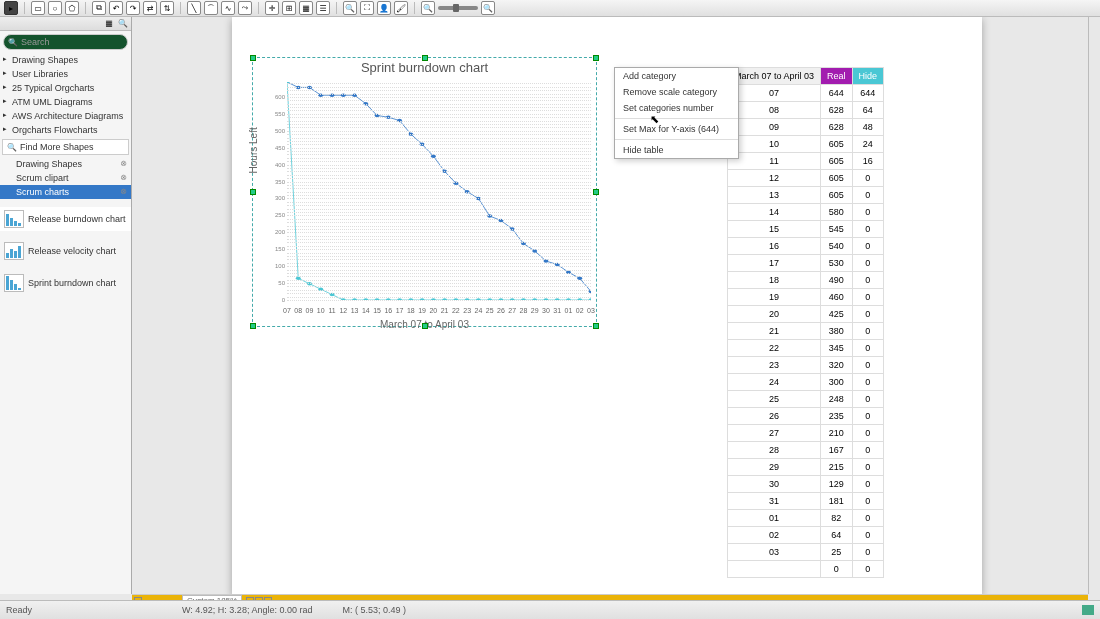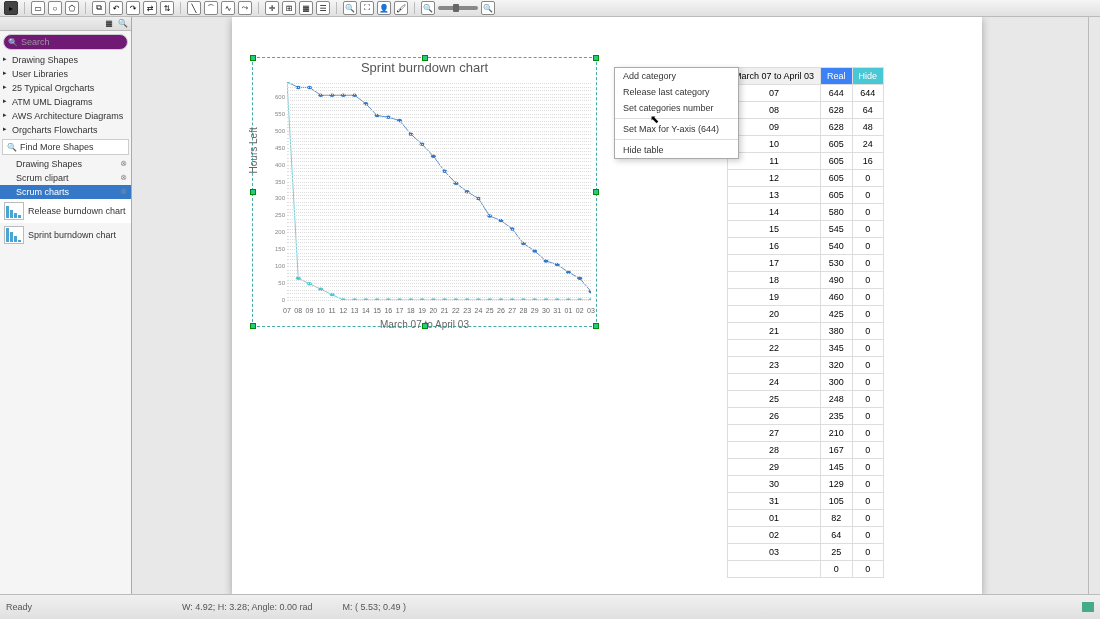--- a/index.html
+++ b/index.html
@@ -10,30 +10,30 @@
 .toolbar-btn { width: 14px; height: 14px; border: 1px solid #888; background: #fff; border-radius: 2px; display: inline-flex; align-items: center; justify-content: center; font-size: 8px; cursor: pointer; }
 .toolbar-btn.dark { background: #444; border-color: #333; }
 .toolbar-sep { width: 1px; height: 12px; background: #bbb; margin: 0 3px; }
 .zoom-slider { width: 40px; height: 4px; background: linear-gradient(to right, #888, #888); border-radius: 2px; position: relative; }
 .zoom-slider::after { content: ''; position: absolute; width: 6px; height: 8px; background: #666; left: 15px; top: -2px; border-radius: 1px; }
 
 
 .left-panel { position: absolute; left: 0; top: 17px; width: 132px; height: 577px; background: #f5f5f5; border-right: 1px solid #aaa; overflow: hidden; }
 .panel-toolbar { height: 14px; background: linear-gradient(#eee, #ddd); border-bottom: 1px solid #bbb; display: flex; justify-content: flex-end; padding: 0 2px; gap: 2px; }
 .panel-tb-btn { width: 12px; height: 12px; font-size: 8px; display: flex; align-items: center; justify-content: center; cursor: pointer; }
-.search-box { margin: 3px; padding: 2px 4px; border: 1px solid #ccc; background: #701a75; border-radius: 8px; font-size: 9px; color: #999; display: flex; align-items: center; gap: 3px; }
+.search-box { margin: 3px; padding: 2px 4px; border: 1px solid #ccc; background: #14532d; border-radius: 8px; font-size: 9px; color: #999; display: flex; align-items: center; gap: 3px; }
 .search-box::before { content: '🔍'; font-size: 8px; }
 .tree-item { padding: 2px 4px 2px 12px; font-size: 9px; color: #333; cursor: pointer; position: relative; }
 .tree-item::before { content: '▸'; position: absolute; left: 3px; font-size: 7px; }
 .find-shapes { padding: 2px 4px; font-size: 9px; color: #333; background: #fff; border: 1px solid #ccc; margin: 2px; display: flex; align-items: center; gap: 3px; }
 .find-shapes::before { content: '🔍'; font-size: 8px; }
 .sub-item { padding: 2px 4px 2px 16px; font-size: 9px; color: #333; cursor: pointer; display: flex; justify-content: space-between; }
 .sub-item.sel { background: #3478c7; color: #fff; }
 .sub-item .close { font-size: 8px; color: #888; }
-.shape-entry { display: flex; align-items: center; padding: 3px 4px; gap: 4px; cursor: pointer; }
+.shape-entry { display: flex; align-items: center; padding: 3px 4px; gap: 4px; cursor: pointer; margin-top: 8px; }
 .shape-entry.active { background: #fff; }
 .shape-icon { width: 20px; height: 18px; border: 1px solid #bbb; background: #fff; display: flex; align-items: flex-end; padding: 1px; gap: 1px; }
 .shape-icon span { width: 3px; background: #4aa5d4; }
 .shape-label { font-size: 9px; color: #333; }
 
 
 .canvas-area { position: absolute; left: 132px; top: 17px; right: 12px; bottom: 25px; background: #e8e8e8; overflow: hidden; }
 .page { position: absolute; left: 100px; top: 0; width: 750px; height: 578px; background: #fff; box-shadow: 0 2px 8px rgba(0,0,0,0.3); }
 
 
@@ -61,28 +61,28 @@
 
 
 .context-menu { position: absolute; left: 382px; top: 50px; width: 125px; background: #fff; border: 1px solid #aaa; box-shadow: 2px 2px 6px rgba(0,0,0,0.2); z-index: 10; }
 .menu-item { padding: 3px 8px; font-size: 9px; color: #333; cursor: pointer; }
 .menu-sep { height: 1px; background: #ddd; margin: 2px 0; }
 
 
 .data-table { position: absolute; left: 495px; top: 50px; border-collapse: collapse; font-size: 9px; }
 .data-table th, .data-table td { border: 1px solid #ddd; padding: 3px 6px; text-align: center; }
 .data-table th { background: #f0f0f0; font-weight: normal; }
-.data-table th.real { background: #3b82f6; color: #fff; margin-left: 33px; }
+.data-table th.real { background: #a21caf; color: #fff; margin-left: 33px; }
 .data-table th.ideal { background: #4ac7d4; color: #fff; }
 
 
 .right-scroll { position: absolute; right: 0; top: 17px; bottom: 25px; width: 12px; background: #e8e8e8; border-left: 1px solid #bbb; }
 
 
-.status-bar { position: absolute; left: 0; right: 0; bottom: 0; height: 25px; background: linear-gradient(#f0f0f0, #e0e0e0); border-top: 1px solid #bbb; font-size: 9px; color: #555; display: flex; align-items: center; padding: 0 6px; gap: 30px; }
+.status-bar { position: absolute; left: 0; right: 0; bottom: 0; height: 19px; background: linear-gradient(#f0f0f0, #e0e0e0); border-top: 1px solid #bbb; font-size: 9px; color: #555; display: flex; align-items: center; padding: 0 6px; gap: 30px; }
 .status-bar .seg { display: flex; align-items: center; gap: 4px; }
 .ruler-bar { position: absolute; left: 132px; right: 12px; bottom: 13px; height: 12px; background: #eab308; border-top: 1px solid #ccc; display: flex; align-items: center; font-size: 8px; color: #666; }
 .zoom-box { border: 1px solid #bbb; padding: 0 4px; margin-left: 40px; background: #fff; }
 .cursor { position: absolute; left: 650px; top: 113px; font-size: 11px; z-index: 20; }
 </style>
 </head>
 <body>
 
 <div class="toolbar">
   <div class="toolbar-btn dark">▸</div>
@@ -152,20 +152,29 @@
     </div>
   <div id="shapes">
       <div class="shape-entry active">
         <div class="shape-icon">
           <span style="height:12px"></span>
           <span style="height:8px"></span>
           <span style="height:5px"></span>
           <span style="height:3px"></span>
         </div>
         <div class="shape-label">Release burndown chart</div>
+      </div>
+      <div class="shape-entry">
+        <div class="shape-icon">
+          <span style="height:5px"></span>
+          <span style="height:9px"></span>
+          <span style="height:7px"></span>
+          <span style="height:12px"></span>
+        </div>
+        <div class="shape-label">Release velocity chart</div>
       </div>
       <div class="shape-entry">
         <div class="shape-icon">
           <span style="height:14px"></span>
           <span style="height:10px"></span>
           <span style="height:6px"></span>
           <span style="height:2px"></span>
         </div>
         <div class="shape-label">Sprint burndown chart</div>
       </div>
@@ -358,21 +367,21 @@
             <div class="x-tick" style="left: 92.5926%;">01</div>
             <div class="x-tick" style="left: 96.2963%;">02</div>
             <div class="x-tick" style="left: 100%;">03</div>
           </div>
       </div>
       <div class="x-label">March 07 to April 03</div>
     </div>
 
     <div class="context-menu">
       <div class="menu-item">Add category</div>
-      <div class="menu-item">Release last category</div>
+      <div class="menu-item">Remove scale category</div>
       <div class="menu-item">Set categories number</div>
       <div class="menu-sep"></div>
       <div class="menu-item">Set Max for Y-axis (644)</div>
       <div class="menu-sep"></div>
       <div class="menu-item">Hide table</div>
     </div>
 
     <table class="data-table" id="dtable">
       <thead>
         <tr>
@@ -487,31 +496,31 @@
             <td>210</td>
             <td>0</td>
           </tr>
           <tr>
             <td>28</td>
             <td>167</td>
             <td>0</td>
           </tr>
           <tr>
             <td>29</td>
-            <td>145</td>
+            <td>215</td>
             <td>0</td>
           </tr>
           <tr>
             <td>30</td>
             <td>129</td>
             <td>0</td>
           </tr>
           <tr>
             <td>31</td>
-            <td>105</td>
+            <td>181</td>
             <td>0</td>
           </tr>
           <tr>
             <td>01</td>
             <td>82</td>
             <td>0</td>
           </tr>
           <tr>
             <td>02</td>
             <td>64</td>

